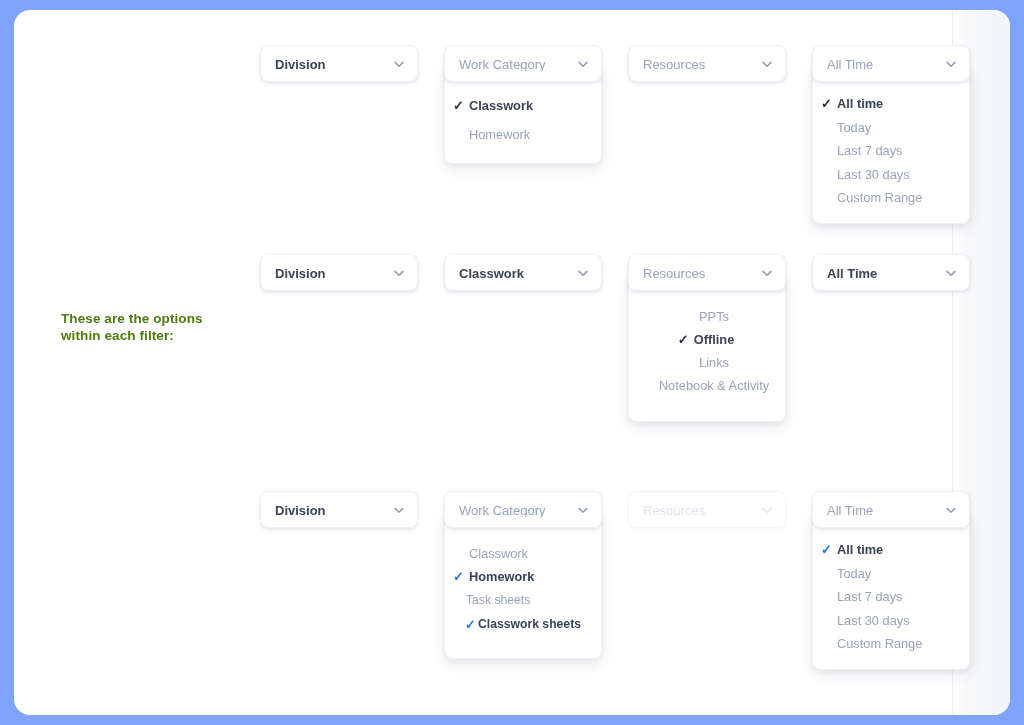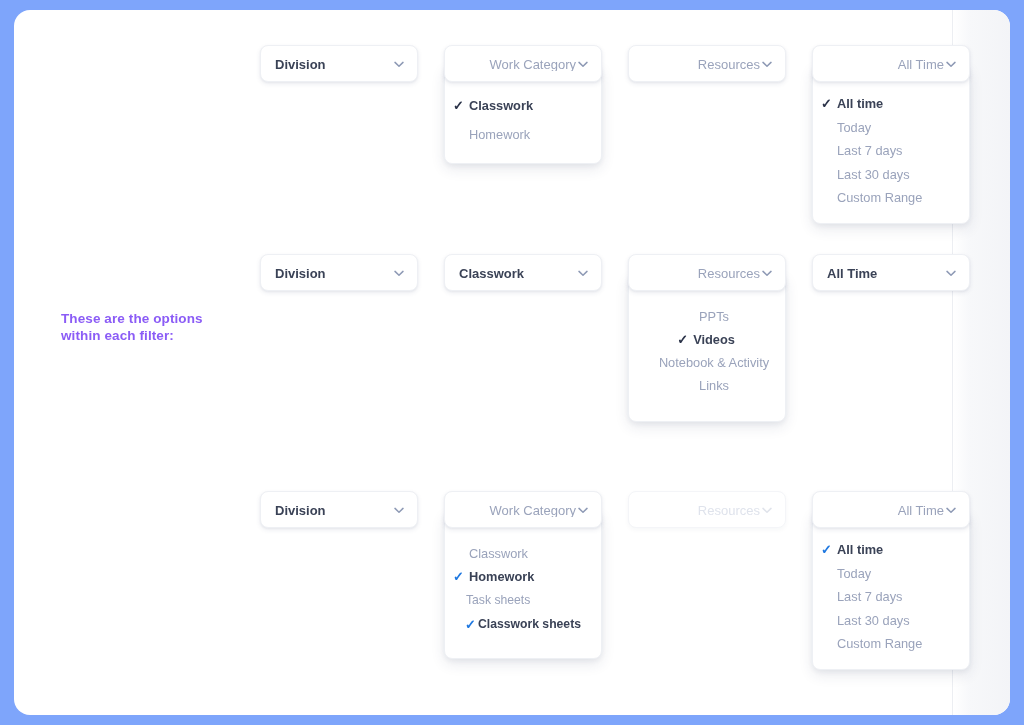--- a/index.html
+++ b/index.html
@@ -53,21 +53,21 @@
     height: 640px;
     background: #eceef2;
   }
 
   
   #annotation {
     position: absolute;
     left: 47px;
     top: 300px;
     width: 170px;
-    color: #8b5cf6;
+    color: #4d7c0f;
     font-size: 13.5px;
     font-weight: bold;
     line-height: 17px;
     letter-spacing: .1px;
   }
 
   
   .filter-row { position: absolute; left: 0; top: 0; width: 100%; }
   #row-1 { top: 35px; }
   #row-2 { top: 244px; }
@@ -97,21 +97,21 @@
   .trigger-label {
     flex: 1 1 auto;
     font-size: 13px;
     line-height: 1;
     white-space: nowrap;
     overflow: hidden;
   }
   
   .trigger.sel .trigger-label { color: #3a4256; font-weight: bold; }
   
-  .trigger.ph  .trigger-label { color: #9aa3bb; font-weight: normal; text-align: right; }
+  .trigger.ph  .trigger-label { color: #9aa3bb; font-weight: normal; }
   
   .trigger.disabled {
     box-shadow: 0 2px 5px rgba(38,52,89,.04);
     border-color: #f4f5f8;
   }
   .trigger.disabled .trigger-label { color: #dfe3ec; }
   .trigger.disabled .chev { opacity: .28; }
 
   .chev { flex: 0 0 auto; width: 14px; height: 14px; display: block; }
   .chev svg { display: block; }
@@ -283,29 +283,29 @@
       </div>
 
       <div class="filter-cell col-resources">
         <div class="menu" id="menu-resources-2">
           <div class="menu-item">
             <span class="check empty">&nbsp;</span>
             <span>PPTs</span>
           </div>
           <div class="menu-item checked">
             <span class="check dark">✓</span>
-            <span>Videos</span>
+            <span>Offline</span>
+          </div>
+          <div class="menu-item">
+            <span class="check empty">&nbsp;</span>
+            <span>Links</span>
           </div>
           <div class="menu-item">
             <span class="check empty">&nbsp;</span>
             <span>Notebook &amp; Activity</span>
-          </div>
-          <div class="menu-item">
-            <span class="check empty">&nbsp;</span>
-            <span>Links</span>
           </div>
         </div>
         <div class="trigger ph">
           <span class="trigger-label">Resources</span>
           <span class="chev">
             <svg viewBox="0 0 14 14" width="14" height="14">
                 <path d="M3 5.4 L7 9.2 L11 5.4" fill="none" stroke="#8e9ab5" stroke-width="1.5" stroke-linecap="round" stroke-linejoin="round"></path>
               </svg>
           </span>
         </div>

